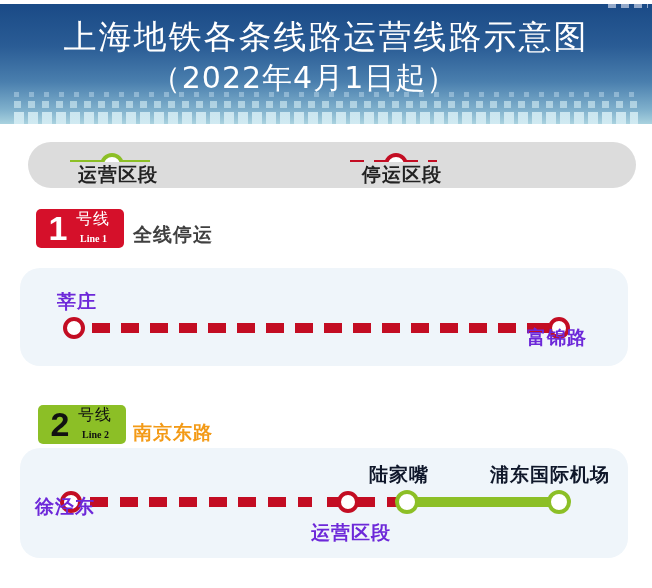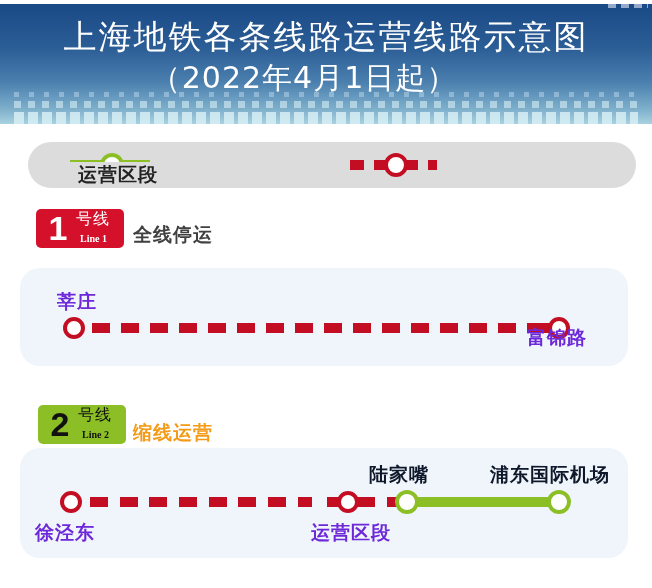--- a/index.html
+++ b/index.html
@@ -94,20 +94,21 @@
     </svg>
     <span class="label" style="margin-left:16px">运营区段</span>
   </div>
   <div class="item leg-red">
     <svg class="sym" width="98" height="46">
       <rect x="0" y="18" width="14" height="10" fill="#c30d23"></rect>
       <rect x="24" y="18" width="44" height="10" fill="#c30d23"></rect>
       <circle cx="46" cy="23" r="10" fill="#ffffff" stroke="#c30d23" stroke-width="4"></circle>
       <rect x="78" y="18" width="9" height="10" fill="#c30d23"></rect>
     </svg>
+    <span class="label" style="margin-left:6px">停运区段</span>
   </div>
 </div>
 
 <div class="badge badge1">
   <span class="num">1</span>
   <span class="hao">号线</span>
   <span class="en">Line 1</span>
 </div>
 <div class="status status1">全线停运</div>
 
@@ -136,37 +137,37 @@
 </svg>
 <div class="station st-red" style="left:57px; top:289px;">莘庄</div>
 <div class="station st-red" style="left:527px; top:289px;margin-top:36px;">富锦路</div>
 
 <div class="panel panel2"></div>
 <div class="badge badge2">
   <span class="num">2</span>
   <span class="hao">号线</span>
   <span class="en">Line 2</span>
 </div>
-<div class="status status2">缩线运营</div>
+<div class="status status2">南京东路</div>
 
 <svg class="track" width="652" height="588">
   <g fill="#c30d23">
     <rect x="90" y="497" width="18" height="10"></rect>
     <rect x="120" y="497" width="18" height="10"></rect>
     <rect x="149" y="497" width="18" height="10"></rect>
     <rect x="179" y="497" width="18" height="10"></rect>
     <rect x="209" y="497" width="18" height="10"></rect>
     <rect x="238" y="497" width="18" height="10"></rect>
     <rect x="268" y="497" width="18" height="10"></rect>
     <rect x="298" y="497" width="14" height="10"></rect>
     <rect x="327" y="497" width="48" height="10"></rect>
     <rect x="387" y="497" width="12" height="10"></rect>
   </g>
   <rect x="406" y="497" width="154" height="10" fill="#8cbf26"></rect>
   <circle cx="71" cy="502" r="9" fill="#ffffff" stroke="#c30d23" stroke-width="4"></circle>
   <circle cx="348" cy="502" r="9" fill="#ffffff" stroke="#c30d23" stroke-width="4"></circle>
   <circle cx="407" cy="502" r="10" fill="#ffffff" stroke="#8cbf26" stroke-width="4"></circle>
   <circle cx="559" cy="502" r="10" fill="#ffffff" stroke="#8cbf26" stroke-width="4"></circle>
 </svg>
-<div class="station st-red" style="left:35px; top:520px;">徐泾东</div>
+<div class="station st-red" style="left:35px; top:494px;">徐泾东</div>
 <div class="station st-red" style="left:311px; top:520px;">运营区段</div>
 <div class="station st-dark" style="left:369px; top:462px;">陆家嘴</div>
 <div class="station st-dark" style="left:490px; top:462px;">浦东国际机场</div>
 
 </body></html>

